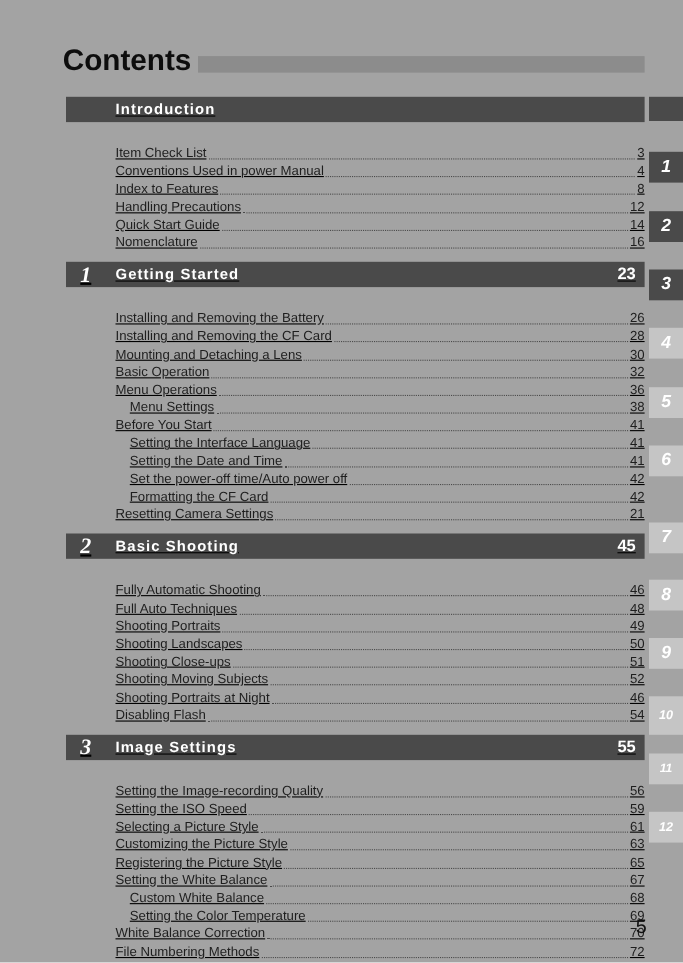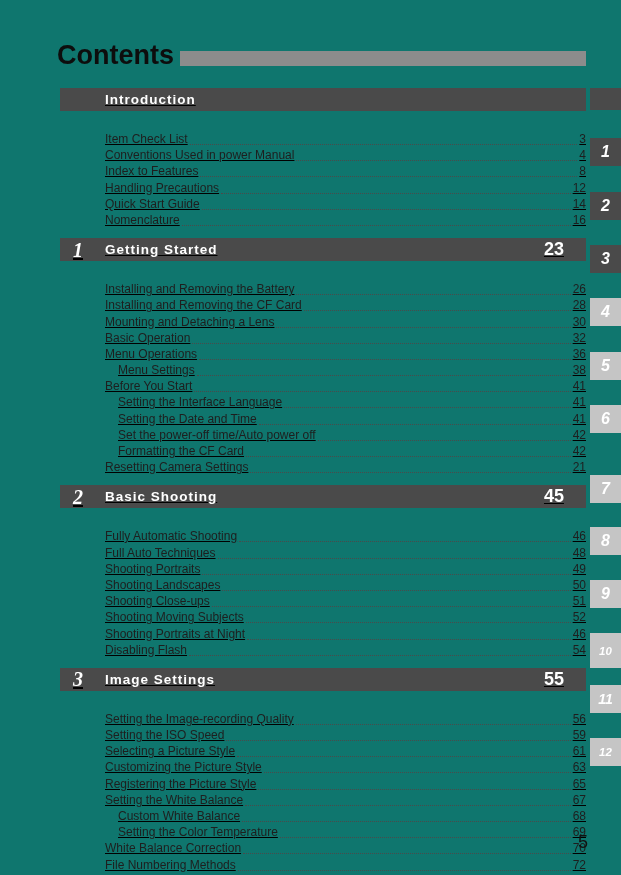--- a/index.html
+++ b/index.html
@@ -4,21 +4,21 @@
 <style>
   :root{
     --bar-dark:#4a4a4a;
     --bar-gray:#8c8c8c;
     --tab-light:#c5c5c5;
     --text:#1e1e1e;
     --leader:#4a4a4a;
   }
   html,body{margin:0;padding:0;background:#ffffff;}
   .page{
-    position:relative;width:621px;height:875px;background:#0f766e;
+    position:relative;width:621px;height:875px;background:#a3a3a3;
     font-family:"Liberation Sans",sans-serif;overflow:hidden;
   }
   .page-title{
     position:absolute;left:57px;top:38px;margin:0;
     font-size:27px;font-weight:bold;color:#0d0d0d;letter-spacing:0;
     line-height:34px;
   }
   .title-bar{
     position:absolute;left:180px;top:51px;width:406px;height:15px;
     background:var(--bar-gray);
@@ -28,21 +28,21 @@
   .sec-bar{
     display:flex;align-items:center;height:23px;background:var(--bar-dark);
     color:#ffffff;
   }
   .sec-num{
     width:45px;box-sizing:border-box;padding-left:13px;
     font-family:"Liberation Serif",serif;font-style:italic;font-weight:bold;
     font-size:20px;line-height:1;
   }
   .sec-title{font-size:13.5px;font-weight:bold;letter-spacing:1px;white-space:nowrap;}
-  .sec-page{margin-left:auto;padding-right:22px;font-size:18px;font-weight:bold;}
+  .sec-page{margin-left:auto;padding-right:8px;font-size:15px;font-weight:bold;}
   .entries{padding-top:20px;}
   .entry{
     display:flex;height:16.2px;line-height:16.2px;font-size:12px;
     color:var(--text);margin-left:45px;
   }
   .entry.indent{margin-left:58px;}
   .entry-label{white-space:nowrap;}
   .entry-page{white-space:nowrap;}
   .leader{
     flex:1;margin:0 2px;height:13px;
@@ -318,21 +318,21 @@
       </div>
       <div class="tab light" style="top: 527px; height: 28px; font-size: 16px;">
         <span>8</span>
       </div>
       <div class="tab light" style="top: 580px; height: 28px; font-size: 16px;">
         <span>9</span>
       </div>
       <div class="tab light" style="top: 633px; height: 35px; font-size: 11.5px;">
         <span>10</span>
       </div>
-      <div class="tab light" style="top: 685px; height: 28px; font-size: 14px;">
+      <div class="tab light" style="top: 685px; height: 28px; font-size: 11px;">
         <span>11</span>
       </div>
       <div class="tab light" style="top: 738px; height: 28px; font-size: 11.5px;">
         <span>12</span>
       </div>
     </div>
 
   <div class="footer-page">5</div>
 </div>
 

